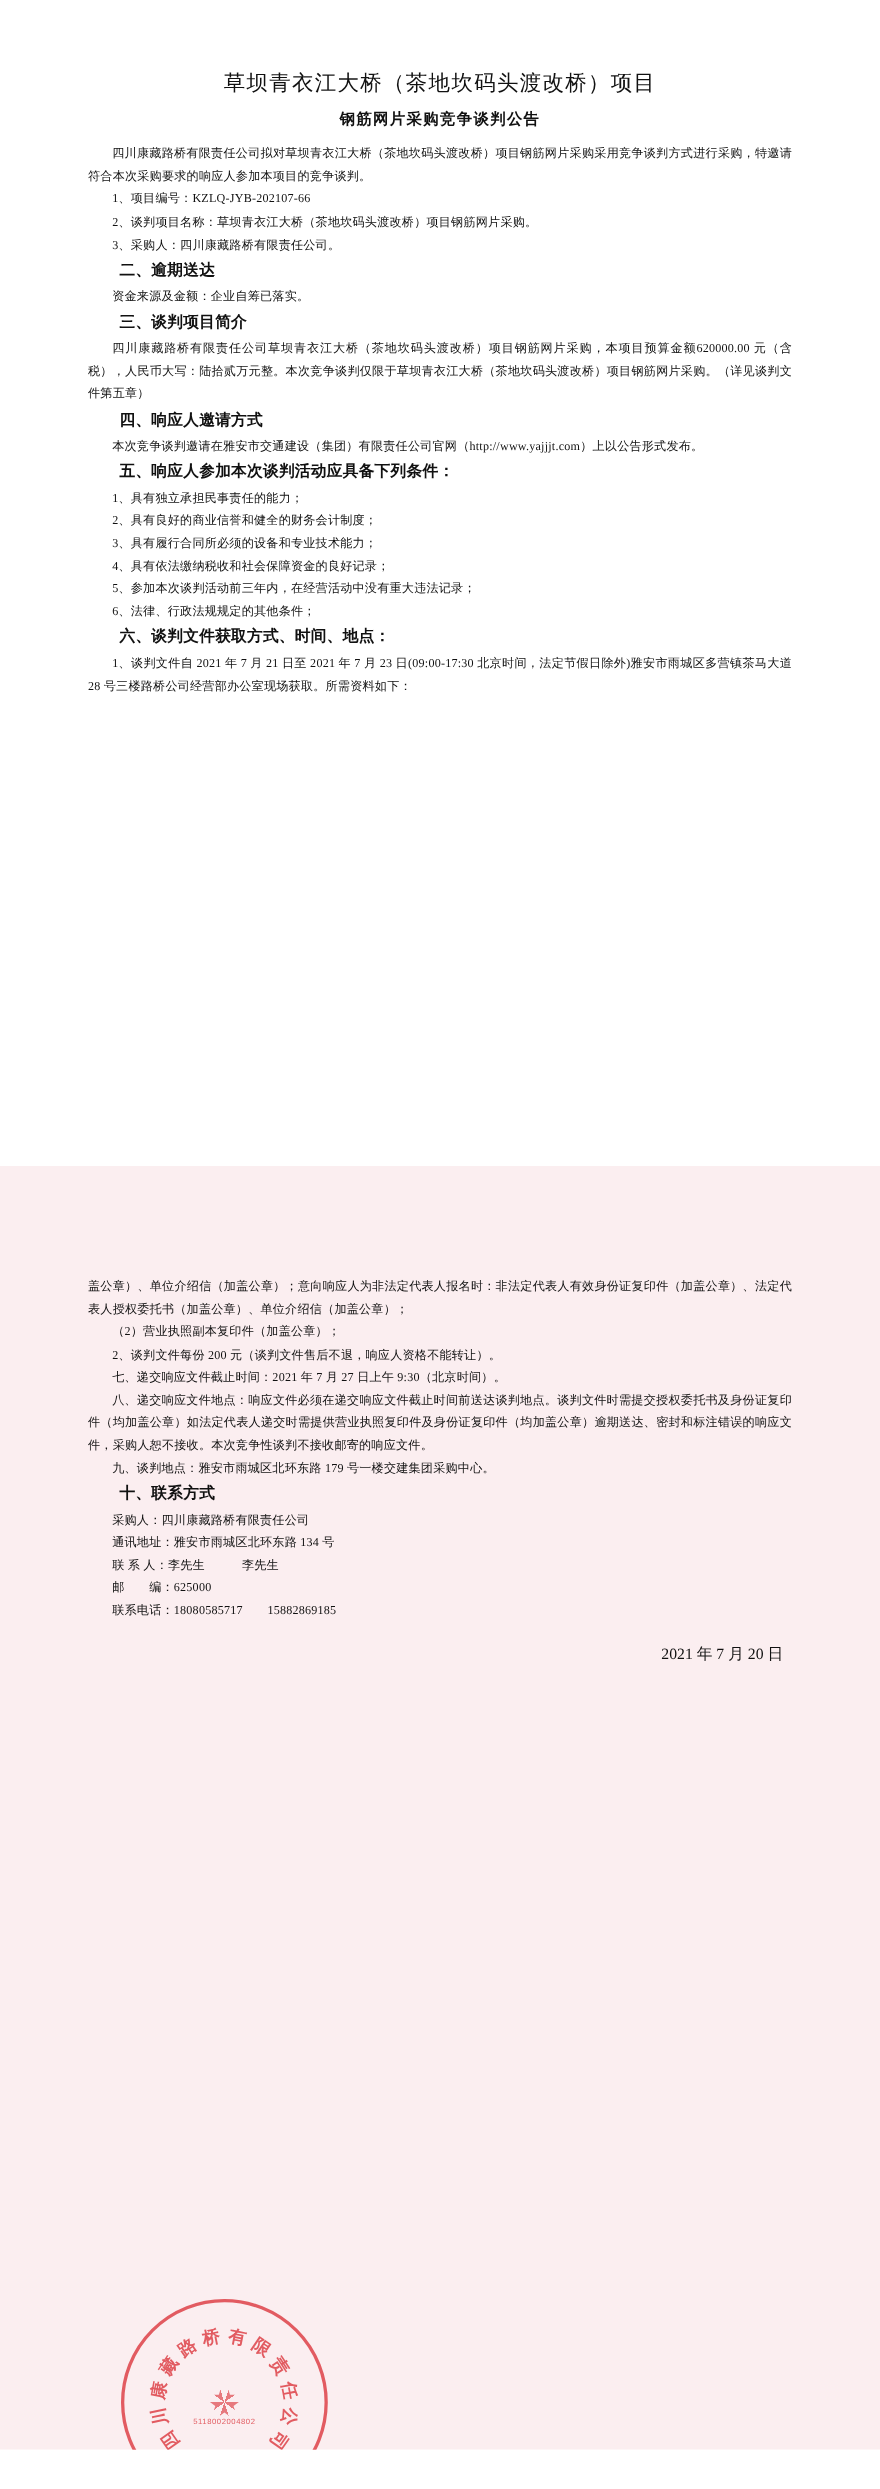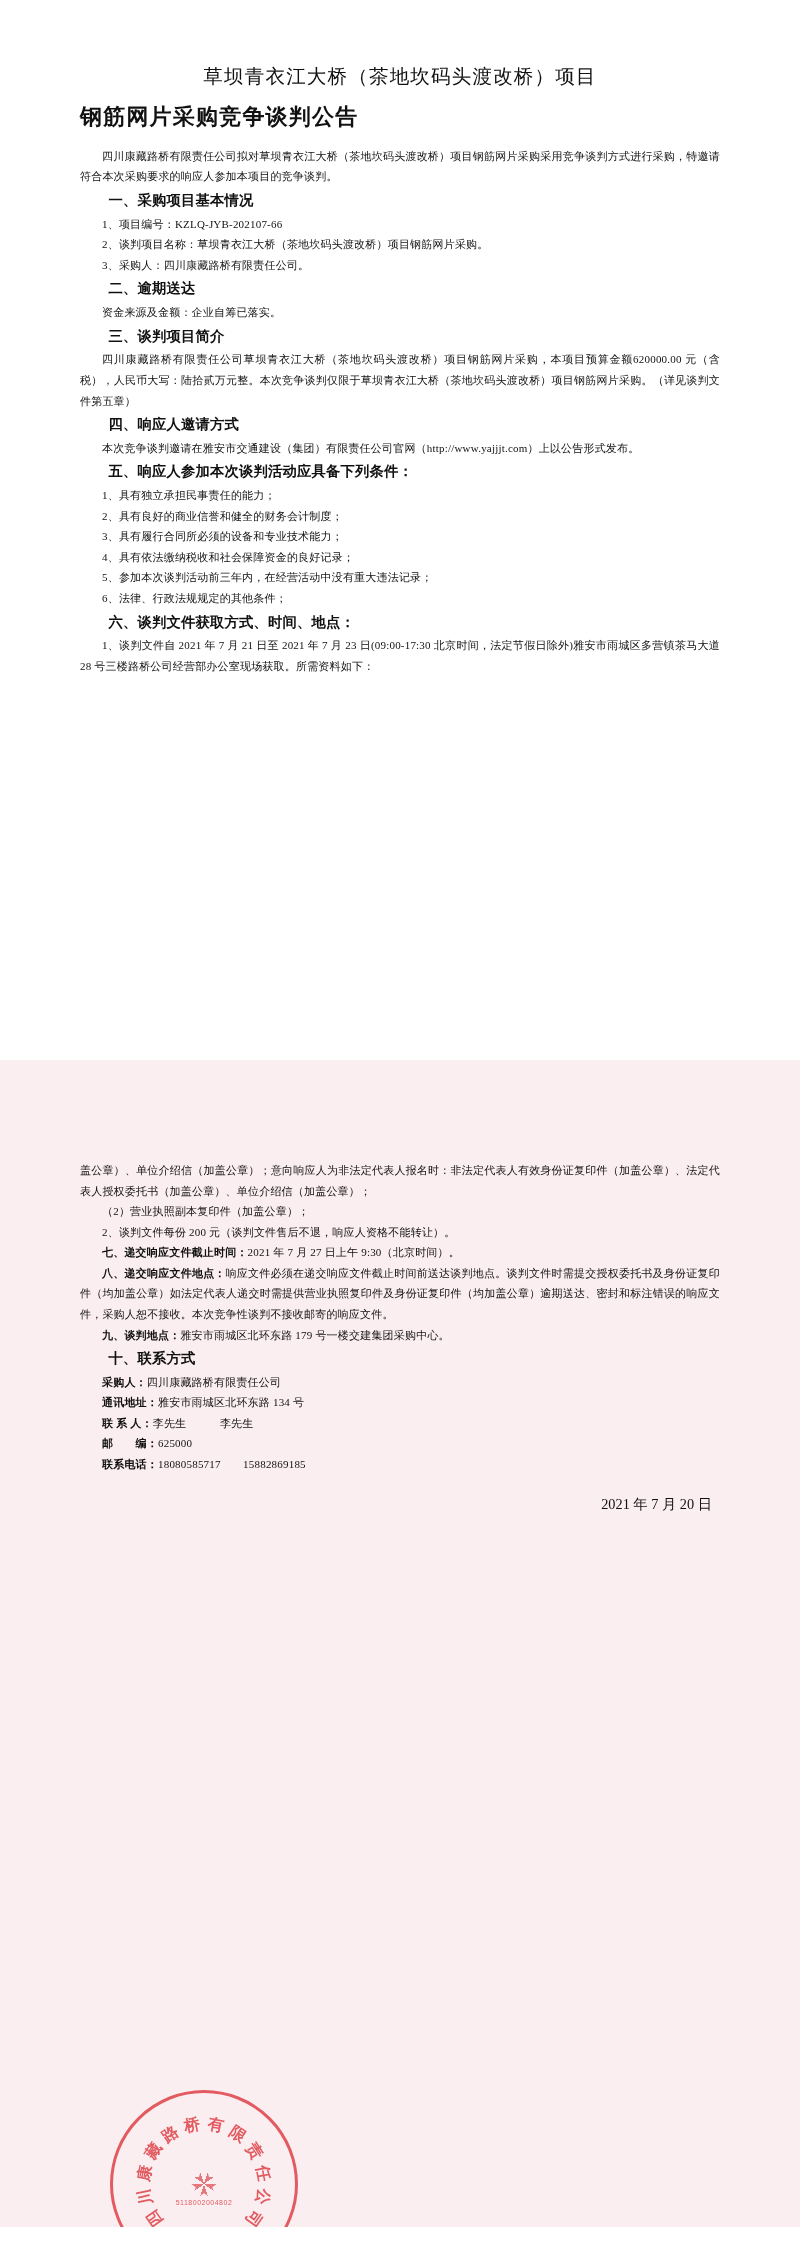--- a/index.html
+++ b/index.html
@@ -40,37 +40,38 @@
   }
   .title {
     text-align: center;
     font-size: 19.5px;
     font-weight: normal;
     letter-spacing: 1.2px;
     line-height: 1.95;
     font-family: "Liberation Serif", "DejaVu Serif", serif;
   }
   .title-line2 {
-    font-size: 22px;
+    text-align: center;
+    font-size: 14px;
     font-weight: bold;
     letter-spacing: 1.2px;
     line-height: 1.95;
     margin-bottom: 7px;
   }
   p.body {
     font-size: 11px;
     line-height: 1.87;
     margin: 0;
     text-align: justify;
     text-justify: inter-ideograph;
     letter-spacing: 0.2px;
   }
   p.indent2 { text-indent: 2em; }
   p.noindent { text-indent: 0; }
-  .bold { font-weight: bold; }
+  .bold { font-weight: normal; }
   .sec {
     font-size: 14.3px;
     line-height: 1.87;
     margin: 0;
     text-indent: 2em;
     font-weight: bold;
     letter-spacing: 0.2px;
   }
   .contact-block p {
     text-indent: 2em;
@@ -143,21 +144,20 @@
 <body>
 
 <div class="page page1">
   <div class="sheet p1-sheet">
 
     <div class="title">草坝青衣江大桥（茶地坎码头渡改桥）项目</div>
     <div class="title-line2">钢筋网片采购竞争谈判公告</div>
 
     <p class="body indent2">四川康藏路桥有限责任公司拟对草坝青衣江大桥（茶地坎码头渡改桥）项目钢筋网片采购采用竞争谈判方式进行采购，特邀请符合本次采购要求的响应人参加本项目的竞争谈判。</p>
 
-    <p class="sec">一、采购项目基本情况</p>
     <p class="body indent2 mono-wrap">1、项目编号：KZLQ-JYB-202107-66</p>
     <p class="body indent2">2、谈判项目名称：草坝青衣江大桥（茶地坎码头渡改桥）项目钢筋网片采购。</p>
     <p class="body indent2">3、采购人：四川康藏路桥有限责任公司。</p>
 
     <p class="sec">二、逾期送达</p>
     <p class="body indent2">资金来源及金额：企业自筹已落实。</p>
 
     <p class="sec">三、谈判项目简介</p>
     <p class="body indent2">四川康藏路桥有限责任公司草坝青衣江大桥（茶地坎码头渡改桥）项目钢筋网片采购，本项目预算金额620000.00 元（含税），人民币大写：陆拾贰万元整。本次竞争谈判仅限于草坝青衣江大桥（茶地坎码头渡改桥）项目钢筋网片采购。（详见谈判文件第五章）</p>
 

